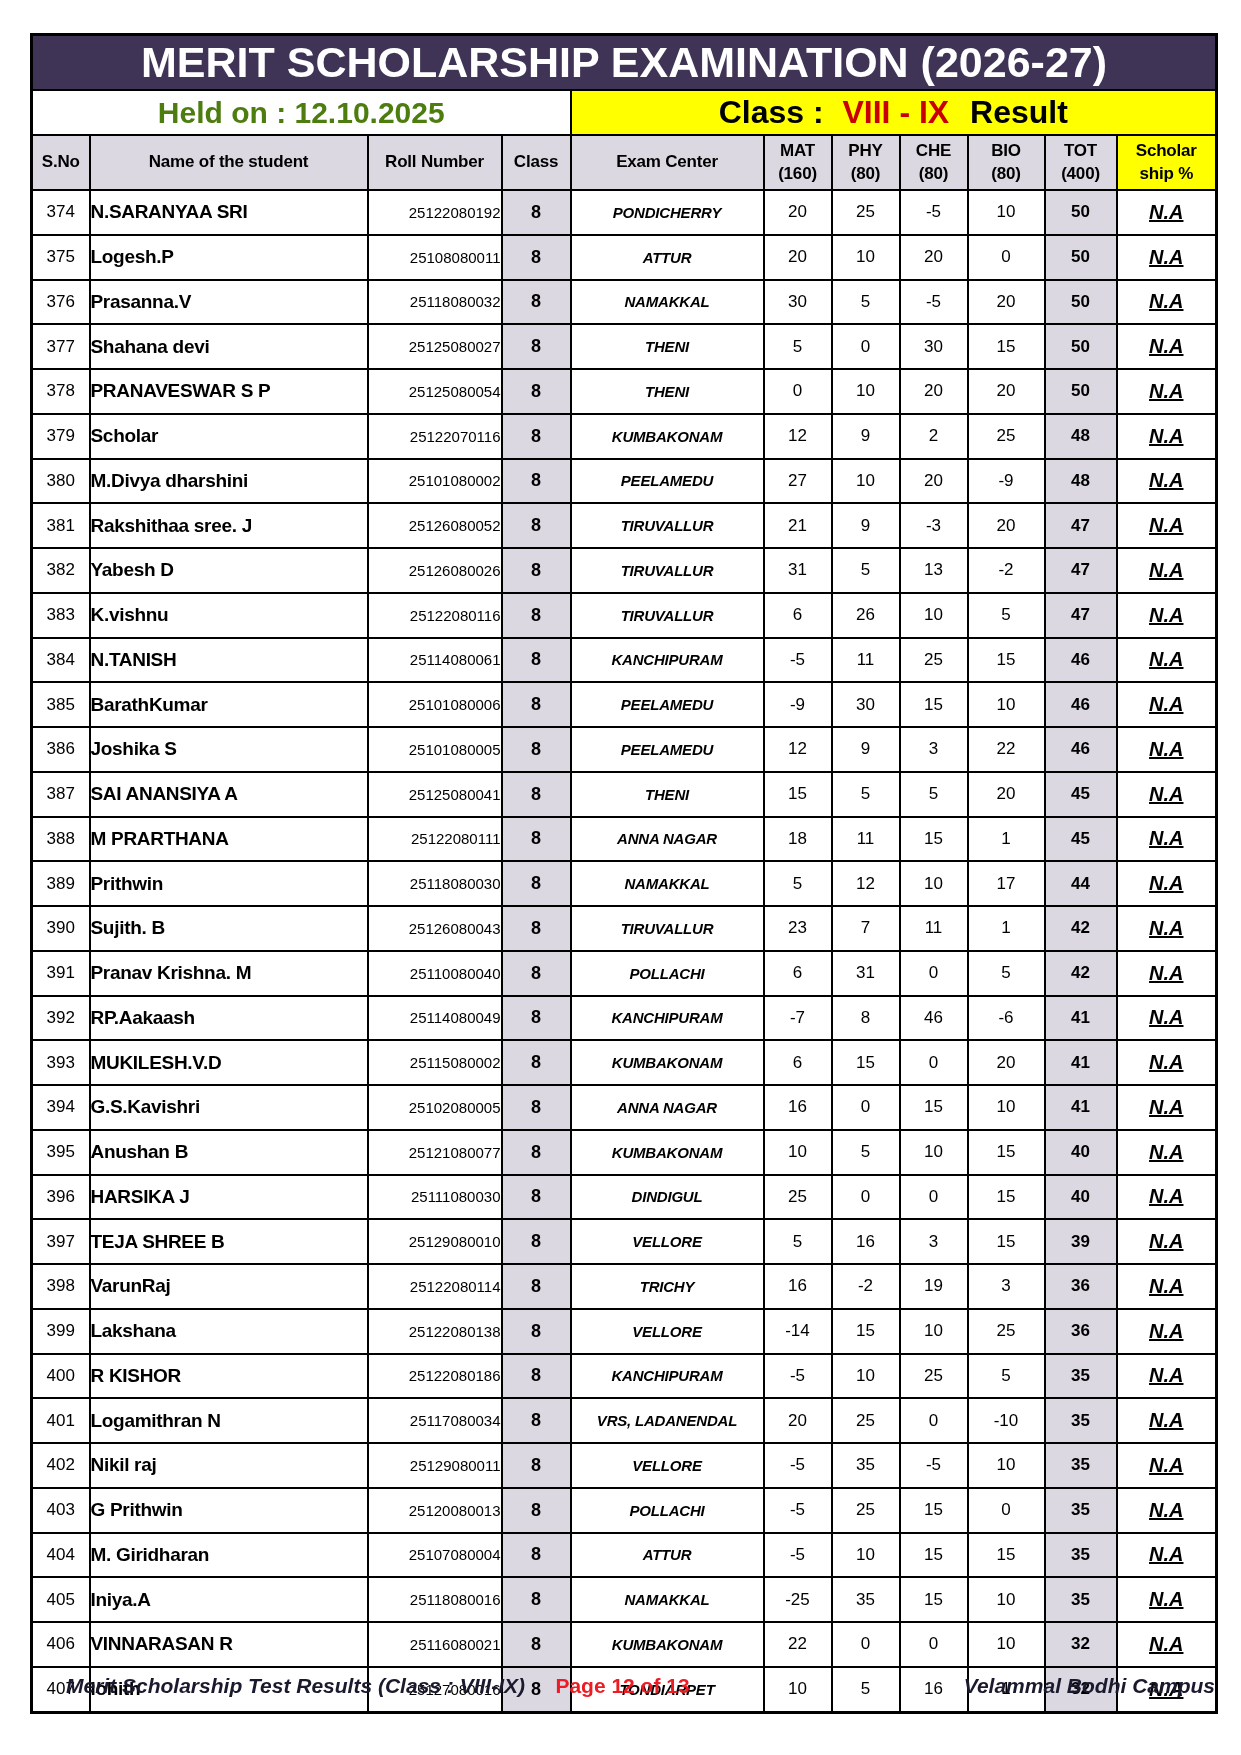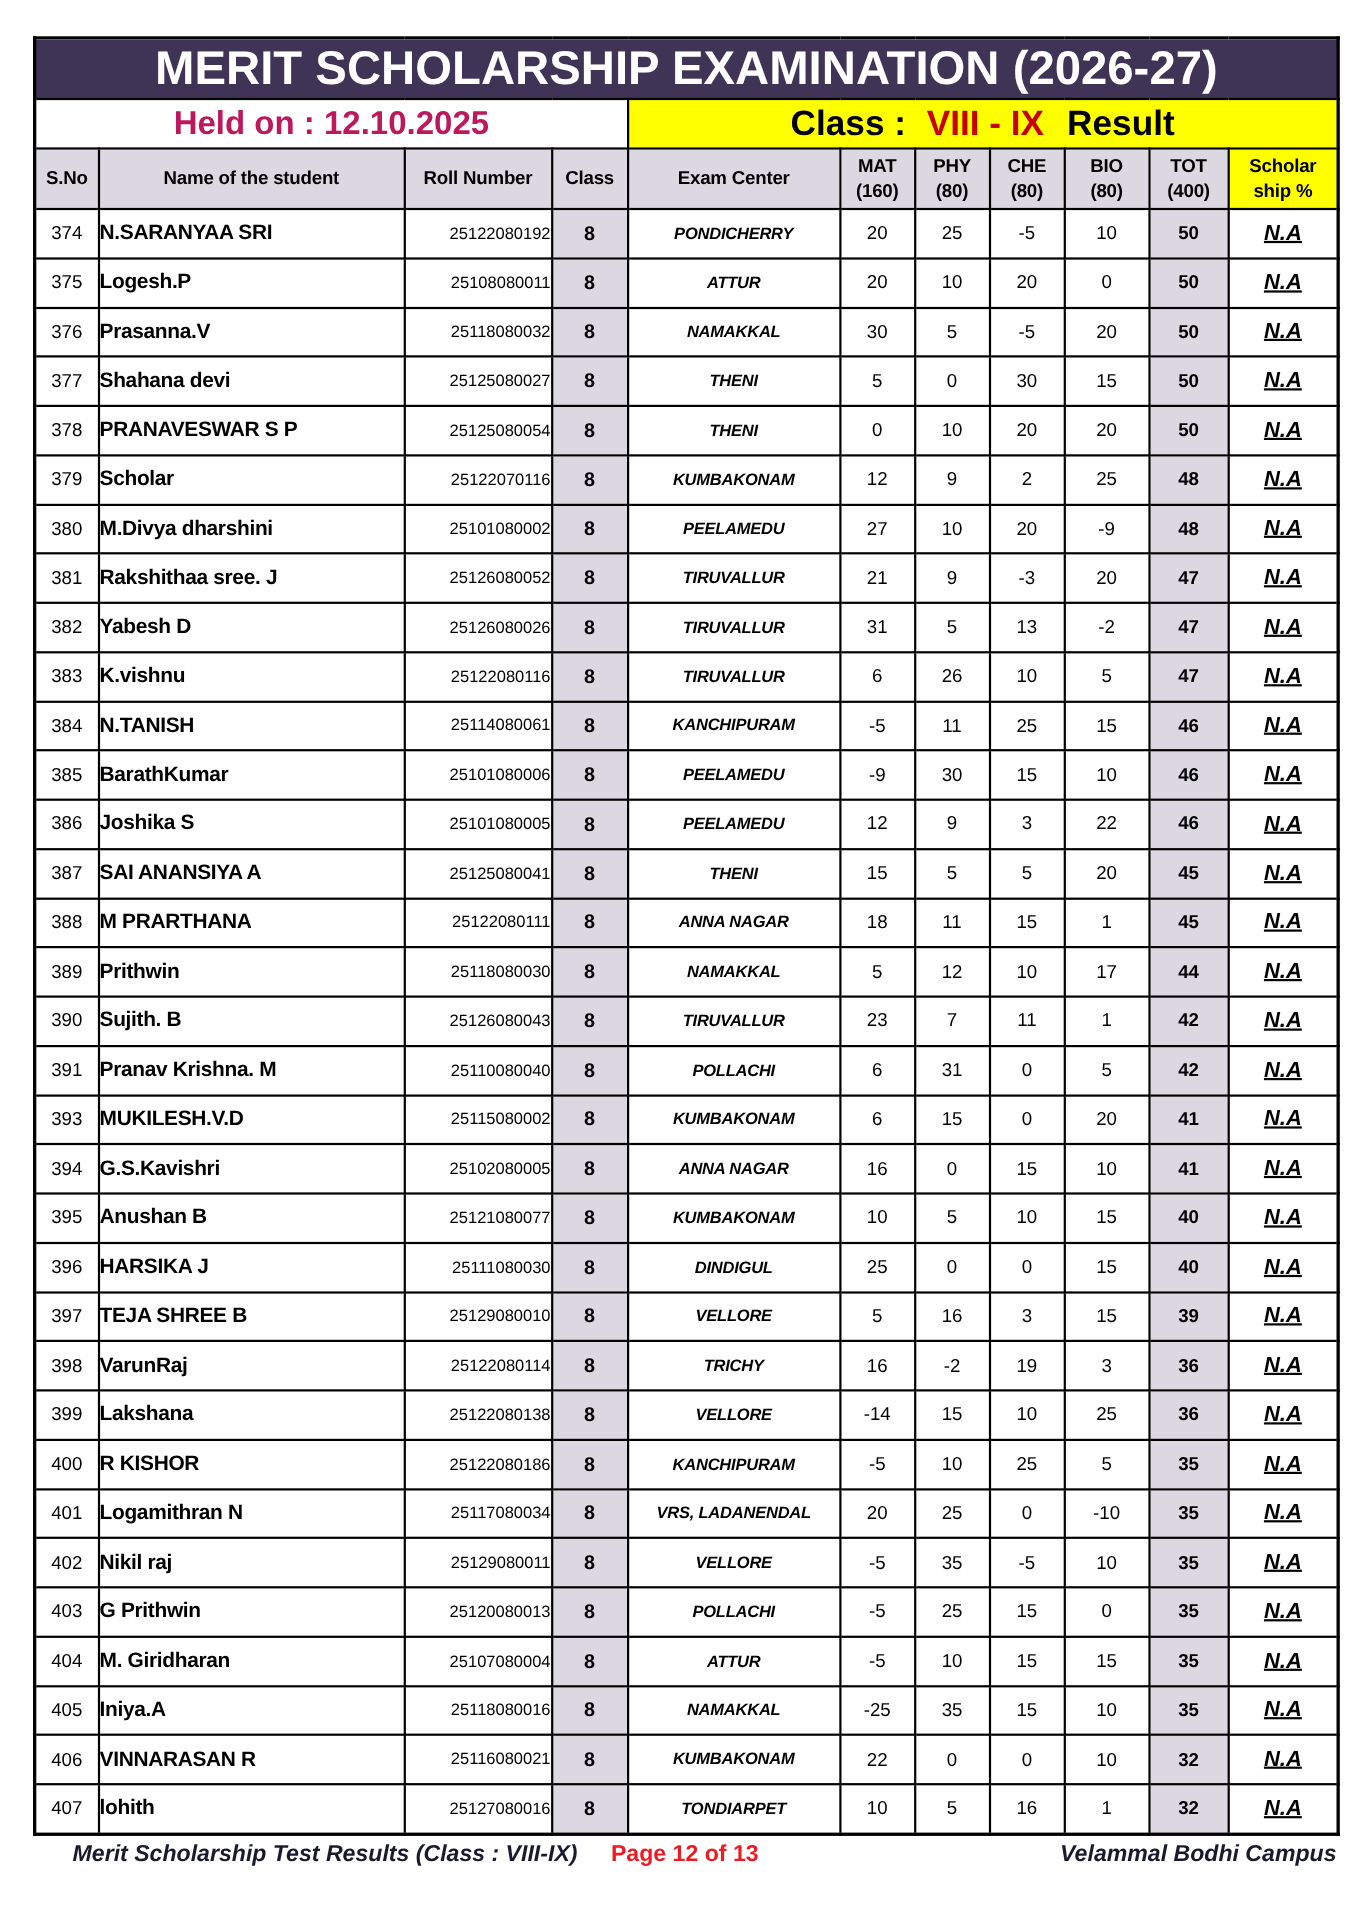--- a/index.html
+++ b/index.html
@@ -16,21 +16,21 @@
   table.results td, table.results th{
     border:2px solid #000;overflow:hidden;vertical-align:middle;padding:0;
   }
   
   .title-cell{
     background:#3F3356;color:#ffffff;height:53px;
     font-size:43px;font-weight:bold;text-align:center;letter-spacing:0px;
   }
   
   .band-left{
-    background:#ffffff;color:#be185d;height:43px;
+    background:#ffffff;color:#4d7c0f;height:43px;
     font-size:30px;font-weight:bold;text-align:center;
   }
   .band-right{
     background:#FFFF00;color:#000;height:43px;
     font-size:32px;font-weight:bold;text-align:center;
   }
   .band-right .cls-val{color:#C80000;margin:0 10px;}
   .band-right .res-lbl{margin-left:2px;}
   
   th.hcell{
@@ -361,20 +361,33 @@
           <td class="c-class">8</td>
           <td class="c-center">POLLACHI</td>
           <td class="c-num">6</td>
           <td class="c-num">31</td>
           <td class="c-num">0</td>
           <td class="c-num">5</td>
           <td class="c-tot">42</td>
           <td class="c-na">N.A</td>
         </tr>
         <tr>
+          <td class="c-sno">392</td>
+          <td class="c-name">RP.Aakaash</td>
+          <td class="c-roll">25114080049</td>
+          <td class="c-class">8</td>
+          <td class="c-center">KANCHIPURAM</td>
+          <td class="c-num">-7</td>
+          <td class="c-num">8</td>
+          <td class="c-num">46</td>
+          <td class="c-num">-6</td>
+          <td class="c-tot">41</td>
+          <td class="c-na">N.A</td>
+        </tr>
+        <tr>
           <td class="c-sno">393</td>
           <td class="c-name">MUKILESH.V.D</td>
           <td class="c-roll">25115080002</td>
           <td class="c-class">8</td>
           <td class="c-center">KUMBAKONAM</td>
           <td class="c-num">6</td>
           <td class="c-num">15</td>
           <td class="c-num">0</td>
           <td class="c-num">20</td>
           <td class="c-tot">41</td>

